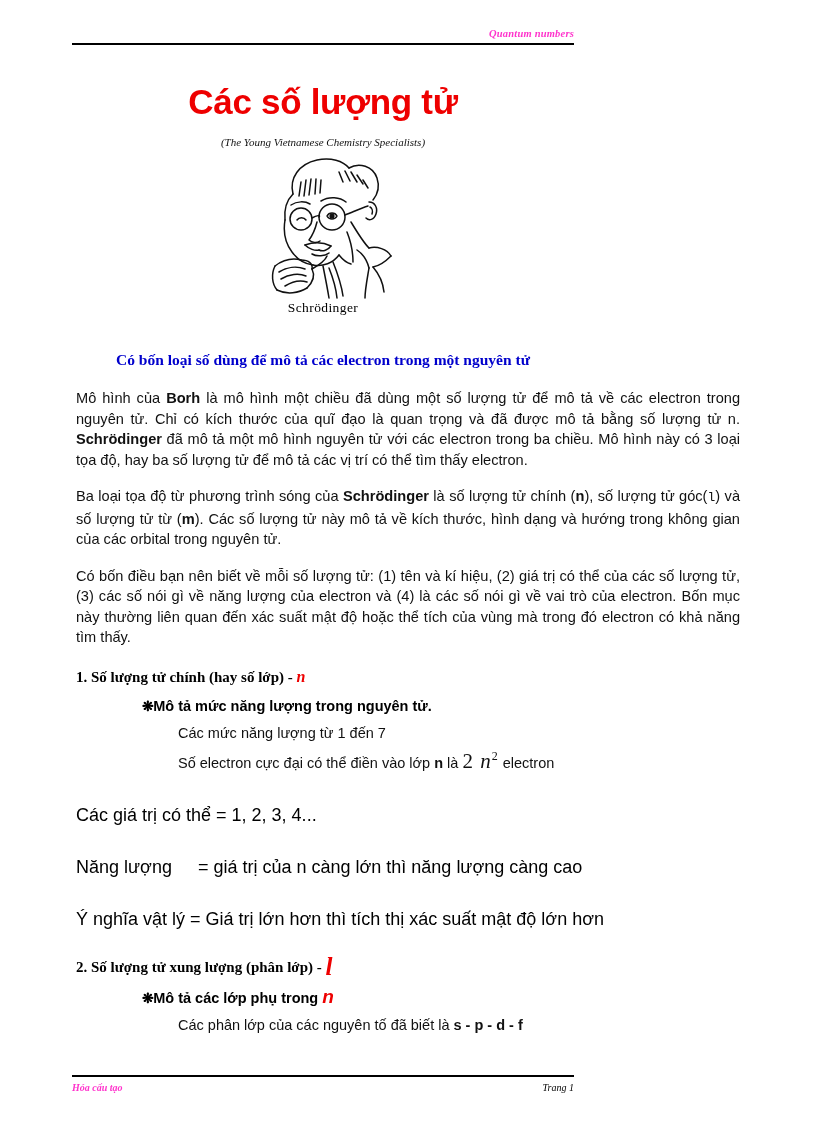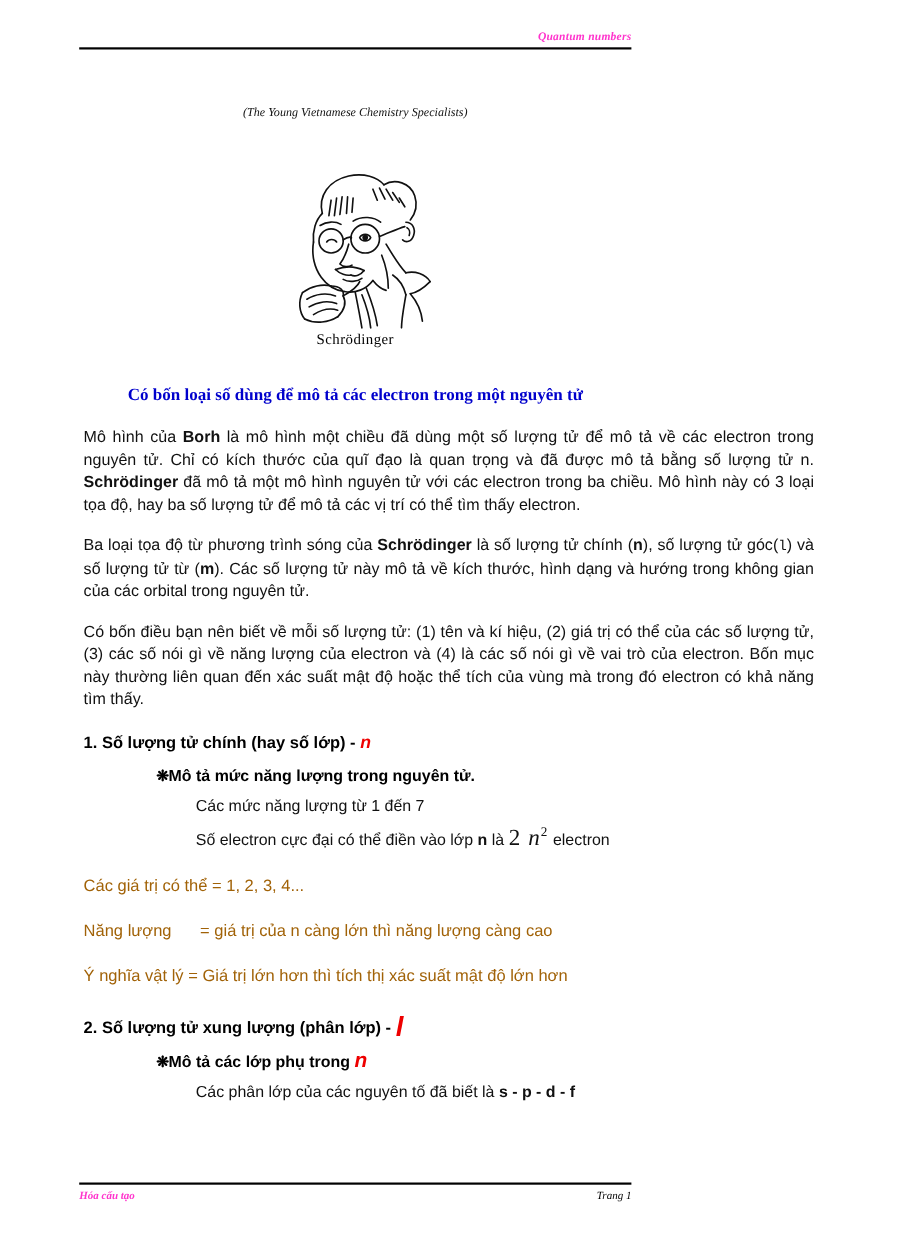--- a/index.html
+++ b/index.html
@@ -119,20 +119,21 @@
     font-family: "Liberation Mono", monospace;
     font-size: 13px;
   }
 
   h2.section {
     margin: 18px 0 0 0;
     font-size: 15px;
     font-weight: bold;
     line-height: 22px;
     color: #000000;
+    font-family: Liberation Serif, serif;
   }
   h2.section.sec2 { margin-top: 26px; }
   .sym-red-n {
     color: #ee0000;
     font-weight: bold;
     font-style: italic;
     font-size: 16px;
   }
   .sym-red-l {
     color: #ee0000;
@@ -172,24 +173,24 @@
   .formula {
     font-size: 21px;
     font-style: italic;
     font-family: "Liberation Serif", serif;
     letter-spacing: 1px;
   }
   .formula .num { font-style: normal; }
   .formula sup { font-size: 12px; font-style: normal; }
 
   .flush-line {
-    margin: 20px 0 0 0;
-    font-size: 15px;
+    margin: 31px 0 0 0;
+    font-size: 18px;
     line-height: 21px;
-    color: #a16207;
+    color: #000000;
   }
   .gap-sp { display: inline-block; width: 26px; }
   .spdf { font-weight: bold; }
 
   
   .footer {
     position: absolute;
     bottom: 30px;
     left: 72px;
     right: 72px;
@@ -214,20 +215,21 @@
 <body>
 
 <div class="page">
 
   <div class="header">
     <div class="header-text">Quantum numbers</div>
     <div class="header-rule"></div>
   </div>
 
   <div class="title-block">
+    <div class="doc-title">Các số lượng tử</div>
     <div class="doc-subtitle">(The Young Vietnamese Chemistry Specialists)</div>
   </div>
 
   <div class="portrait-wrap">
     <div class="portrait-svg">
       <svg width="168" height="150" viewBox="0 0 168 150" xmlns="http://www.w3.org/2000/svg">
         <g fill="none" stroke="#111111" stroke-width="1.5" stroke-linecap="round" stroke-linejoin="round">
 
           <path d="M54 44 C50 28 60 14 78 10 C92 7 104 11 110 18"></path>
           <path d="M110 18 C120 12 134 16 138 28 C141 37 138 45 134 50"></path>

